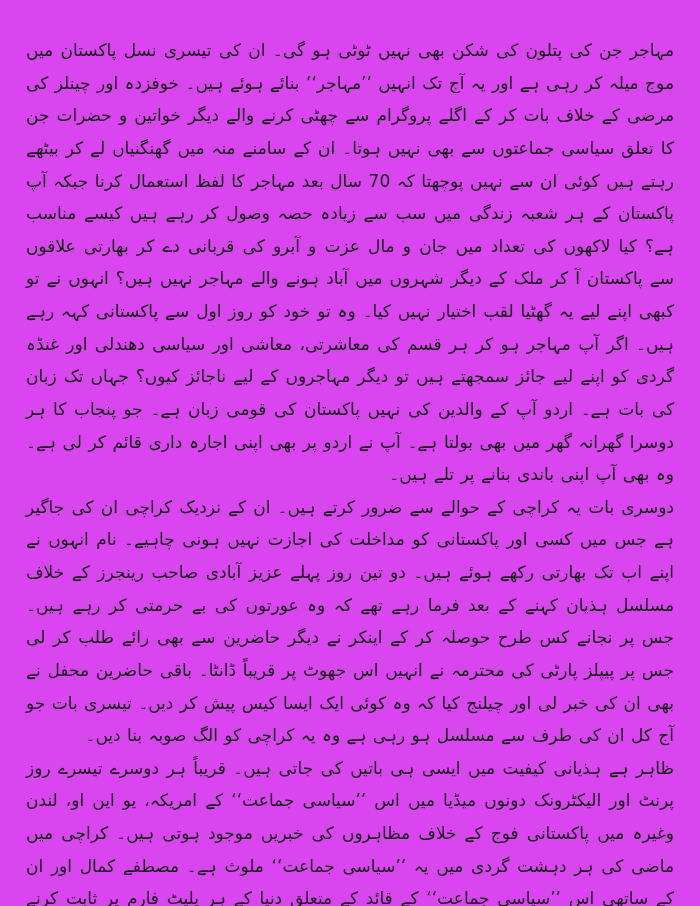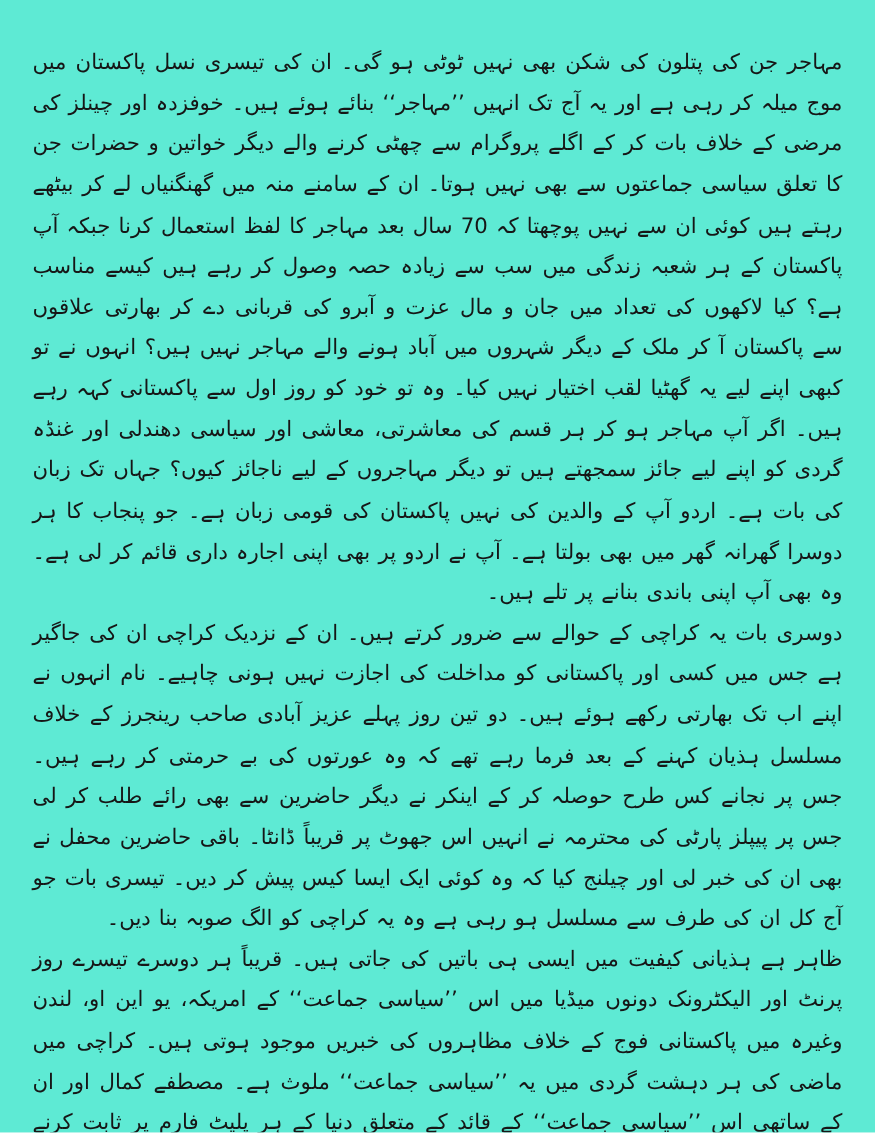--- a/index.html
+++ b/index.html
@@ -5,21 +5,21 @@
   html, body {
     margin: 0;
     padding: 0;
     background: #fcfcfc;
   }
   .page {
     position: relative;
     width: 700px;
     height: 906px;
     box-sizing: border-box;
-    background: #5eead4;
+    background: #d946ef;
     padding: 34px 26px 0 26px;
     overflow: hidden;
     font-family: "DejaVu Sans", "Liberation Sans", sans-serif;
   }
   .article {
     direction: rtl;
     unicode-bidi: embed;
     color: #161616;
   }
   .para {

